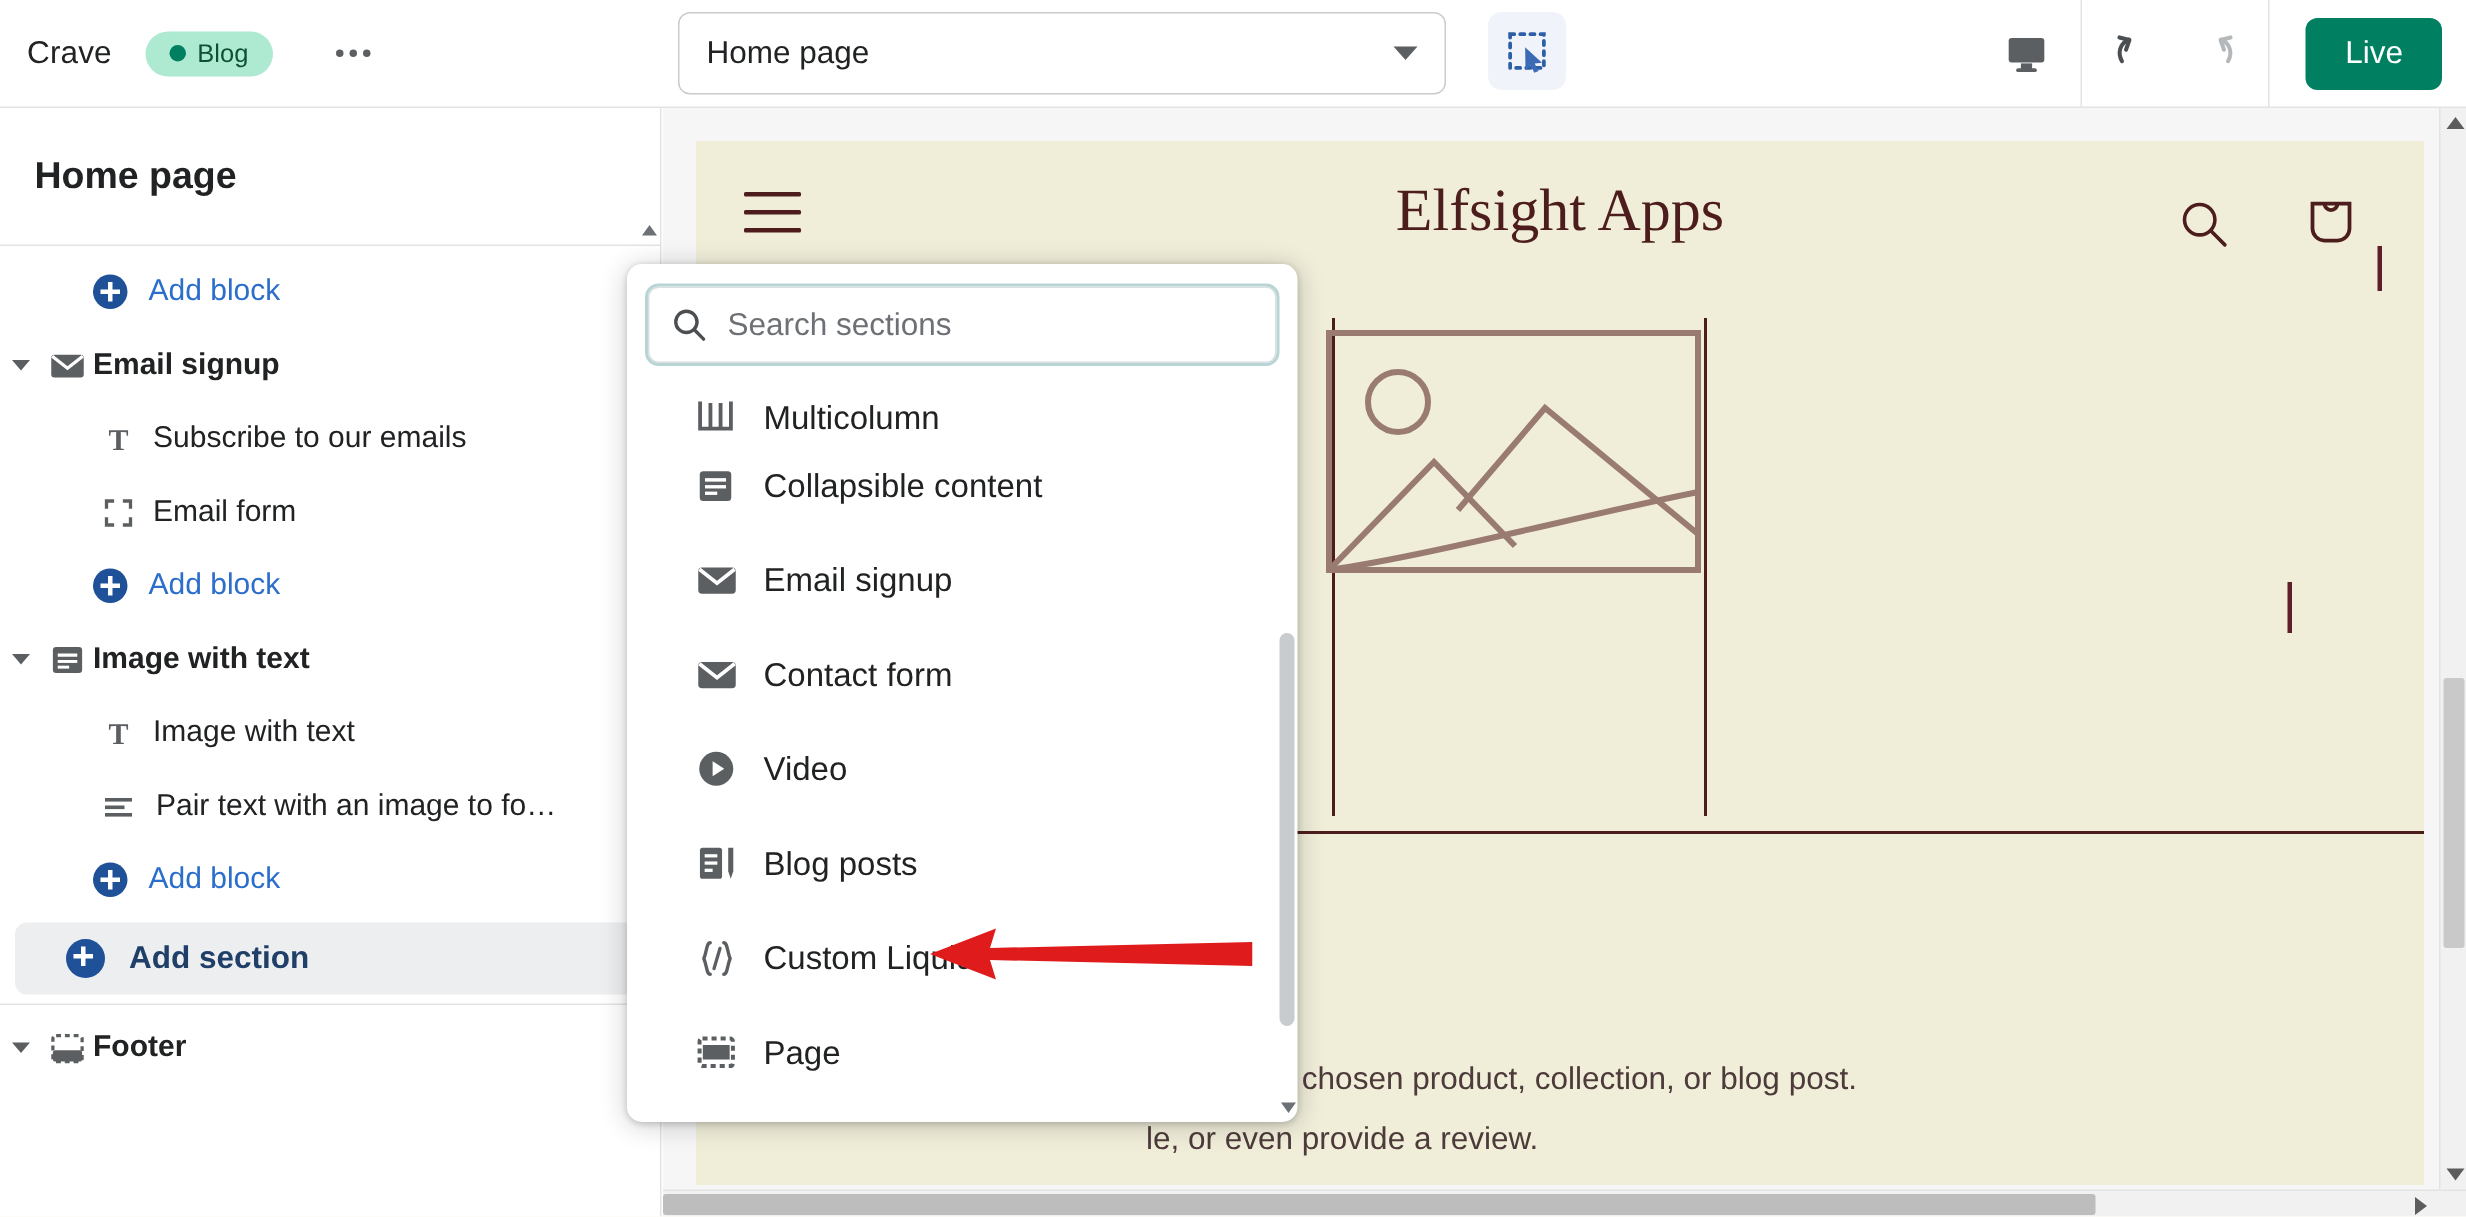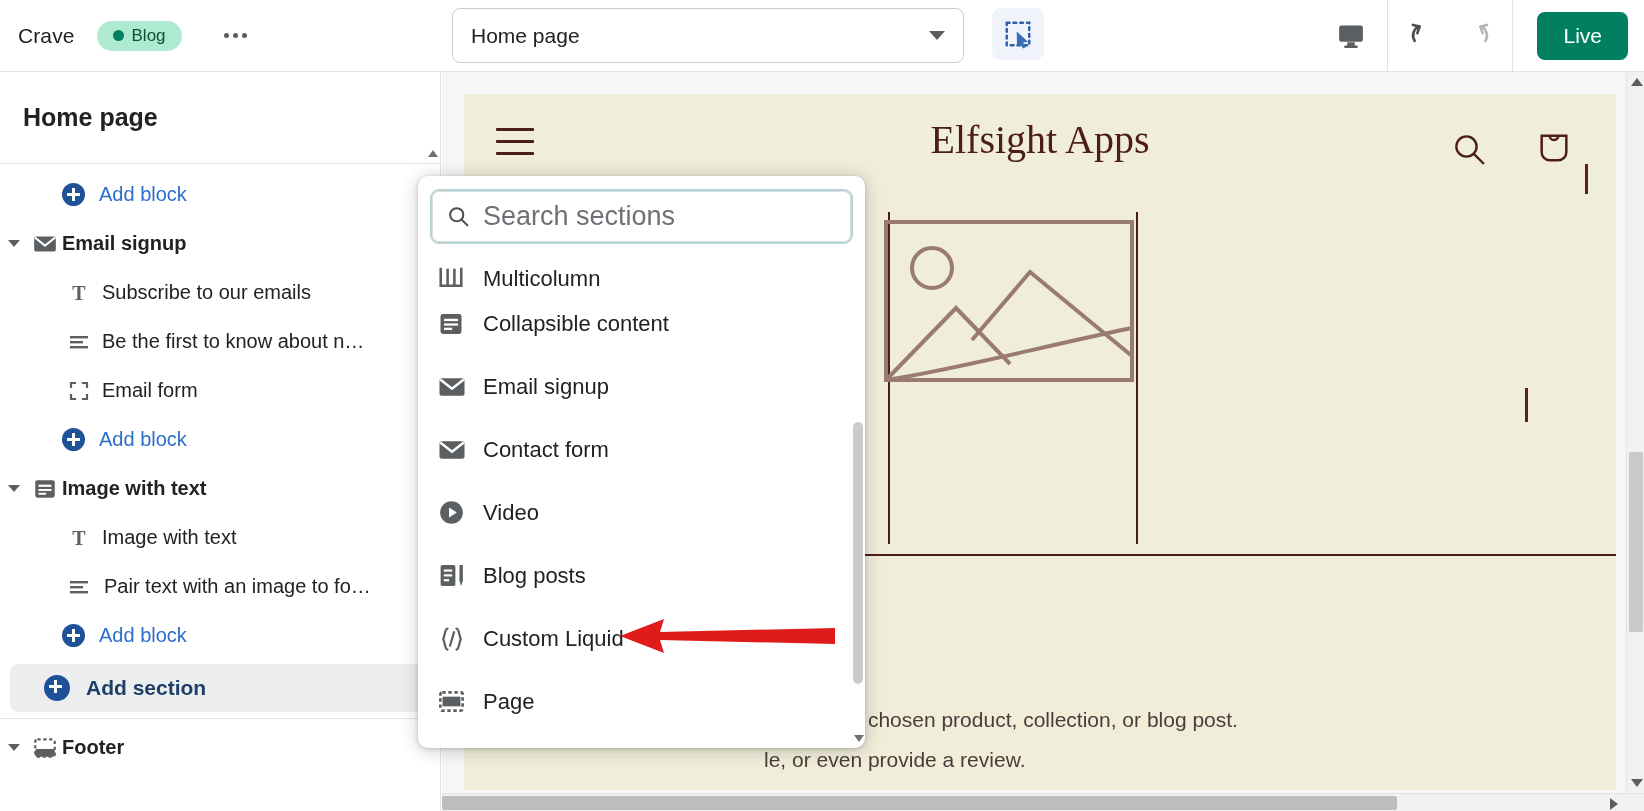--- a/index.html
+++ b/index.html
@@ -212,30 +212,30 @@
     background: #ffffff; border-radius: 10px;
     box-shadow: 0 2px 18px rgba(23,24,24,.22), 0 1px 4px rgba(23,24,24,.18);
     overflow: hidden; z-index: 30;
   }
   .picker-search {
     margin: 13px 12px 6px 12px; height: 55px; border: 2px solid #b9d4d4;
     border-radius: 9px; display: flex; align-items: center; padding: 0 14px;
     background: #fff; box-shadow: 0 0 0 1px #d9e0e0 inset;
   }
   .picker-search input {
-    border: none; outline: none; font-size: 27px; color: #202223;
+    border: none; outline: none; font-size: 21px; color: #202223;
     font-family: "Liberation Sans", sans-serif; margin-left: 12px; flex: 1;
     background: transparent;
   }
   .picker-search input::placeholder { color: #6d7175; }
   .picker-list {
     position: absolute; left: 0; top: 80px; right: 0; bottom: 0; overflow: hidden;
   }
   .picker-item {
-    display: flex; align-items: center; height: 63px; padding-left: 19px; cursor: pointer; text-align: center;
+    display: flex; align-items: center; height: 63px; padding-left: 45px; cursor: pointer; text-align: center;
   }
   .picker-item .pi-ico {
     width: 42px; flex: 0 0 42px; display: flex; align-items: center; color: #5c5f62;
   }
   .picker-item .pi-label { font-size: 22px; color: #202223; margin-left: 4px; }
   .picker-item.clipped { overflow: hidden; height: 36px; align-items: flex-end; }
   .picker-scroll {
     position: absolute; right: 2px; top: 246px; width: 10px; height: 262px;
     background: #c9cccf; border-radius: 6px;
   }
@@ -332,32 +332,20 @@
 
       <div class="row block">
         <span class="ico">
           <svg width="24" height="24" viewBox="0 0 24 24">
               <text x="12" y="19" font-family="Liberation Serif, serif" font-size="20" font-weight="bold" text-anchor="middle" fill="#5c5f62">T</text>
             </svg>
         </span>
         <span class="row-label" style="margin-left:6px">Subscribe to our emails</span>
       </div>
 
-      <div class="row block">
-        <span class="ico">
-          <svg width="24" height="24" viewBox="0 0 24 24">
-              <g fill="#5c5f62">
-                <rect x="3" y="6" width="18" height="2.4"></rect>
-                <rect x="3" y="11" width="13" height="2.4"></rect>
-                <rect x="3" y="16" width="18" height="2.4"></rect>
-              </g>
-            </svg>
-        </span>
-        <span class="row-label" style="margin-left:6px">Be the first to know about n…</span>
-      </div>
 
       <div class="row block">
         <span class="ico">
           <svg width="24" height="24" viewBox="0 0 24 24" fill="none" stroke="#5c5f62" stroke-width="2.2" stroke-linecap="square">
             <path d="M4 8 V4 H8 M16 4 H20 V8 M20 16 V20 H16 M8 20 H4 V16"></path>
           </svg>
         </span>
         <span class="row-label" style="margin-left:6px">Email form</span>
       </div>
 

